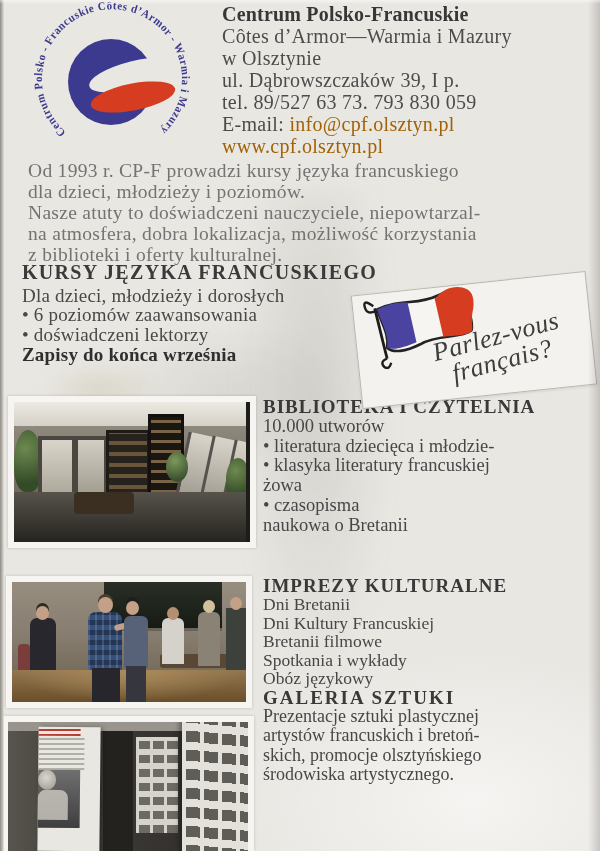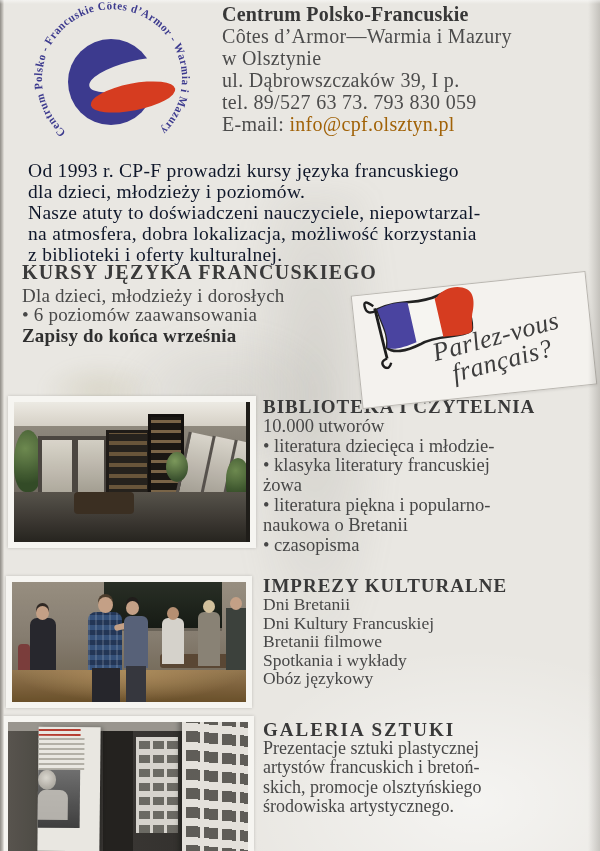--- a/index.html
+++ b/index.html
@@ -27,21 +27,21 @@
   .sheen-bottom{position:absolute;right:0;bottom:0;width:360px;height:200px;
     background:radial-gradient(ellipse at 65% 75%,rgba(255,255,255,.55),rgba(255,255,255,0) 72%);}
 
   
   .logo{position:absolute;left:14px;top:2px;width:196px;height:158px;}
   .hdr{position:absolute;left:222px;top:3px;width:374px;font-size:20px;line-height:22px;letter-spacing:.3px;color:#4c4c4c;}
   .hdr .org{font-weight:bold;color:#373737;letter-spacing:.2px;}
   .hdr .link{color:#a16207;}
 
   
-  .intro{position:absolute;left:28px;top:160px;width:562px;font-size:19.5px;line-height:21px;letter-spacing:.3px;color:#0f172a;}
+  .intro{position:absolute;left:28px;top:160px;width:562px;font-size:19.5px;line-height:21px;letter-spacing:.3px;color:#737373;}
 
   
   .courses{position:absolute;left:22px;top:263px;width:420px;font-size:19px;line-height:19.5px;letter-spacing:.2px;color:#484848;}
   .courses .title{font-weight:bold;font-size:20px;letter-spacing:1.3px;color:#3a3a3a;margin-bottom:3px;}
   .courses .cta{font-weight:bold;color:#2f2f2f;margin-top:1px;}
 
   
   .stamp{position:absolute;left:356px;top:283px;width:234px;height:112px;
     background:#f4f2ee;border:1px solid #b8b5af;transform:rotate(-6deg);
     box-shadow:0 1px 3px rgba(0,0,0,.10);z-index:2;}
@@ -119,21 +119,21 @@
                      repeating-linear-gradient(0deg,rgba(60,58,52,.8) 0 11px,rgba(231,228,221,1) 11px 19px);
     box-shadow:-3px 0 5px rgba(0,0,0,.35);}
 
   
   .sec{position:absolute;left:263px;width:334px;color:#474747;}
   .sec .title{font-weight:bold;color:#393939;letter-spacing:1px;}
   #sec-library{top:397px;font-size:18.5px;line-height:19.8px;}
   #sec-library .title{font-size:19px;}
   #sec-events{top:577px;font-size:17.5px;line-height:18.4px;}
   #sec-events .title{font-size:19px;}
-  #sec-gallery{top:720px;font-size:18px;line-height:19.2px;}
+  #sec-gallery{top:688px;font-size:18px;line-height:19.2px;}
   #sec-gallery .title{font-size:19px;letter-spacing:2px;}
 
   .ring-text{fill:#3c3a8e;font-family:"Liberation Serif","DejaVu Serif",serif;font-weight:bold;font-size:11.5px;letter-spacing:.6px;}
 </style>
 </head>
 <body>
 
 <div class="page">
 
   <div class="ghost1"></div>
@@ -160,34 +160,36 @@
   <div class="hdr">
     <div class="org">Centrum Polsko-Francuskie</div>
     <div>Côtes d’Armor—Warmia i Mazury</div>
     <div>w Olsztynie</div>
     <div>ul. Dąbrowszczaków 39, I p.</div>
     <div>tel. 89/527 63 73. 793 830 059</div>
     <div>
       <span>E-mail:</span>
       <span class="link">info@cpf.olsztyn.pl</span>
     </div>
+    <div class="link">www.cpf.olsztyn.pl</div>
   </div>
 
   <div class="intro">
     <div>Od 1993 r. CP-F prowadzi kursy języka francuskiego</div>
     <div>dla dzieci, młodzieży i poziomów.</div>
     <div>Nasze atuty to doświadczeni nauczyciele, niepowtarzal-</div>
     <div>na atmosfera, dobra lokalizacja, możliwość korzystania</div>
     <div>z biblioteki i oferty kulturalnej.</div>
   </div>
 
   <div class="courses">
     <div class="title">KURSY JĘZYKA FRANCUSKIEGO</div>
     <div>Dla dzieci, młodzieży i dorosłych</div>
     <div>• 6 poziomów zaawansowania</div>
+    <div>• doświadczeni lektorzy</div>
     <div class="cta">Zapisy do końca września</div>
   </div>
 
   <div class="stamp">
     <svg class="stamp-flag" viewBox="0 0 120 64">
       <path d="M14,10 q-9,-8 -7,1 q1,6 9,3" fill="none" stroke="#1d1d1d" stroke-width="2"></path>
       <path d="M15,12 C17,26 19,42 21,55" fill="none" stroke="#1d1d1d" stroke-width="2.4"></path>
       <path d="M21,55 q-7,2 -3,7 q4,3 6,-3" fill="none" stroke="#1d1d1d" stroke-width="2"></path>
       <path d="M17,13 C36,6 52,13 68,7 C80,3 89,2 94,8 C90,18 98,30 94,39 C84,45 66,39 50,46 C37,51 26,51 22,46 C25,35 19,24 17,13 Z" fill="#f6f5f1" stroke="#222" stroke-width="2.2" stroke-linejoin="round"></path>
       <path d="M17,13 C28,9 36,9 43,10 L47,44 C37,47 27,49 22,46 C25,35 19,24 17,13 Z" fill="#4a44a0"></path>
@@ -217,23 +219,22 @@
       <div class="p1-table"></div>
       <div class="p1-edge"></div>
     </div>
   </div>
   <div class="sec" id="sec-library">
     <div class="title">BIBLIOTEKA I CZYTELNIA</div>
     <div>10.000 utworów</div>
     <div>• literatura dziecięca i młodzie-</div>
     <div>• klasyka literatury francuskiej</div>
     <div>żowa</div>
-    <div>• literatura piękna i popularno-</div>
+    <div>• czasopisma</div>
     <div>naukowa o Bretanii</div>
-    <div>• czasopisma</div>
   </div>
 
   <div class="photo" id="photo2">
     <div class="inner">
       <div class="p2-window"></div>
       <div class="p2-fig1"></div>
       <div class="p2-head1"></div>
       <div class="p2-child"></div>
       <div class="p2-bench"></div>
       <div class="p2-fig2"></div>

